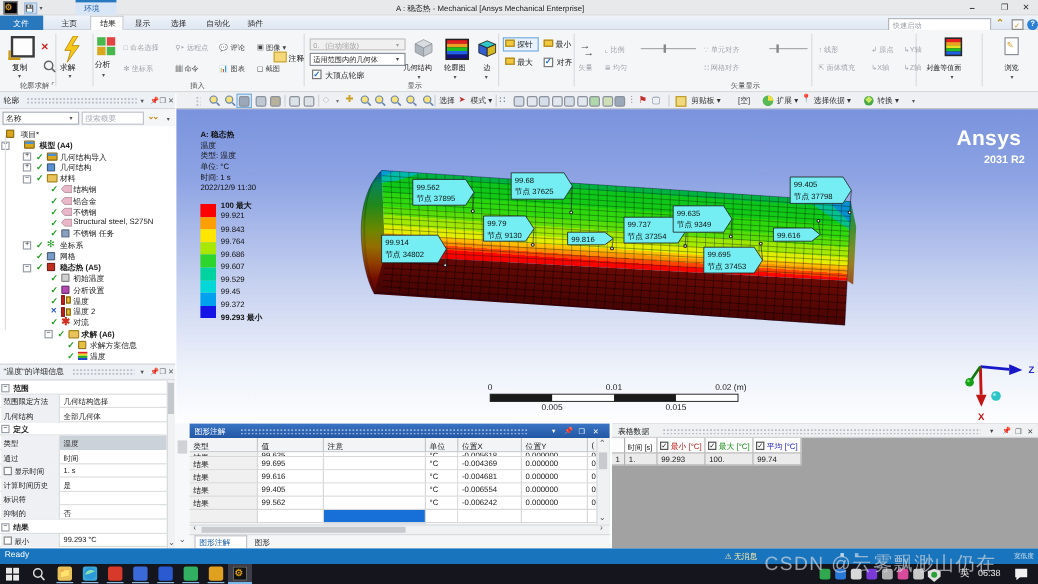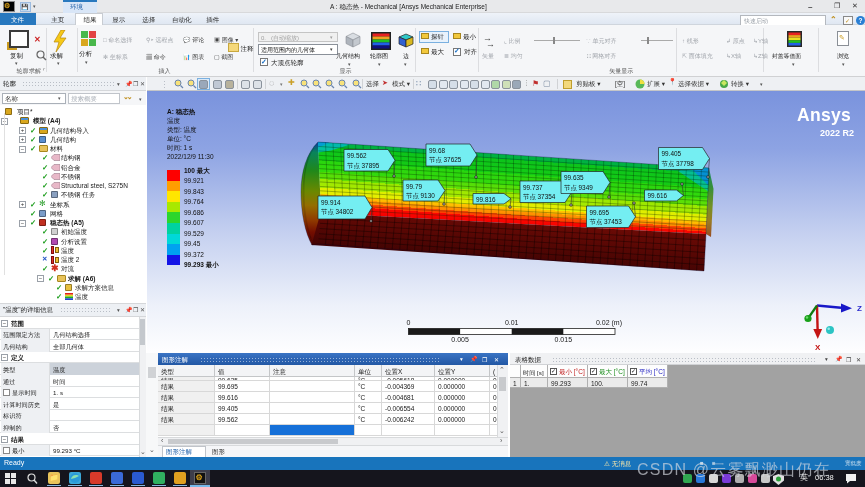--- a/index.html
+++ b/index.html
@@ -541,21 +541,21 @@
       <line x1="670" y1="214.5" x2="670.6" y2="238" stroke="#c41414" stroke-width="2.4"></line>
       <polygon points="666.3,238 675.1,238 670.8,248" fill="#c41414"></polygon>
       <text x="668" y="259" font-size="8" fill="#c41414" font-weight="bold" font-family="Liberation Sans">X</text>
       <line x1="670" y1="214.5" x2="662" y2="226" stroke="#0f7a0f" stroke-width="2.2"></line>
       <circle cx="661" cy="227.5" r="3.6" fill="#18a018"></circle>
       <circle cx="660" cy="226.5" r="1.2" fill="#6cd86c"></circle>
       <circle cx="683" cy="239" r="4" fill="#2cc4c4"></circle>
       <circle cx="681.7" cy="237.7" r="1.3" fill="#9ae8e8"></circle>
     </svg>
 <div class="t" style="left:650px;top:14px;font-size:17.5px;color:#fff;font-weight:bold;letter-spacing:0.3px;">Ansys</div>
-<div class="t" style="left:673px;top:37px;font-size:9px;color:#fff;font-weight:bold;">2022 R2</div>
+<div class="t" style="left:673px;top:37px;font-size:9px;color:#fff;font-weight:bold;">2031 R2</div>
 </div>
 <div class="a" style="left:146px;top:353px;width:12px;height:104px;background:#f7f8f9;"></div>
 <div class="a" style="left:147.5px;top:367px;width:8px;height:11px;background:#d0d2d5;"></div>
 <div class="t" style="left:149px;top:446px;font-size:7px;color:#555;">⌄</div>
 <div class="a" style="left:158px;top:353px;width:350px;height:104px;background:#fff;"></div>
 <div class="a" style="left:158px;top:353px;width:350px;height:12px;background:linear-gradient(#3a74c4,#2257a4);"></div>
 <div class="t" style="left:162px;top:355.5px;font-size:6.5px;color:#fff;">图形注解</div>
 <div class="a" style="left:200px;top:357px;width:240px;height:5px;background-image:radial-gradient(rgba(255,255,255,0.5) 0.6px, transparent 0.7px);background-size:3px 3px;"></div>
 <div class="t" style="left:460px;top:356px;font-size:5.5px;color:#fff;">▾</div>
 <div class="t" style="left:470px;top:355px;font-size:6px;color:#fff;">📌</div>

